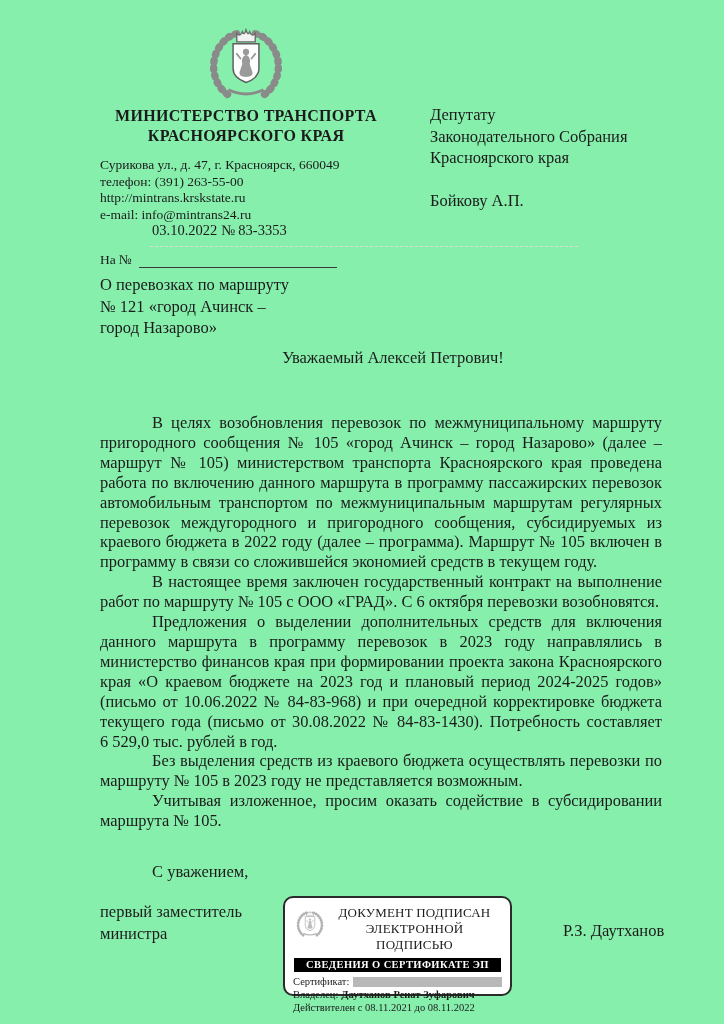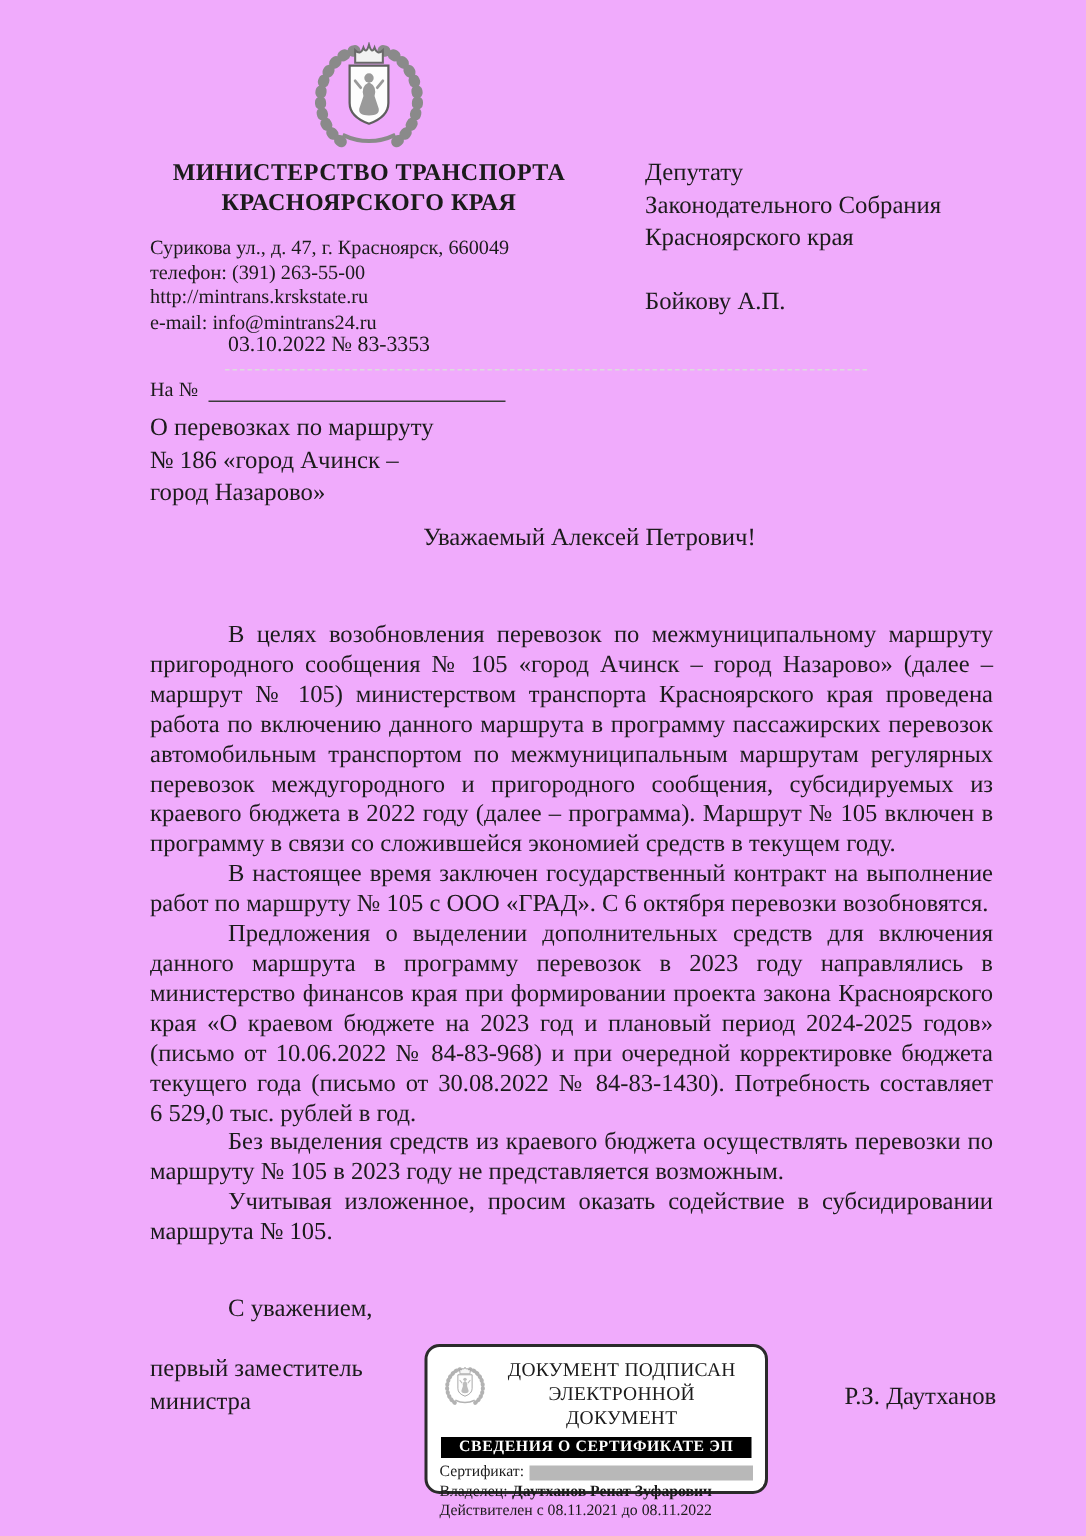--- a/index.html
+++ b/index.html
@@ -1,20 +1,20 @@
 <!DOCTYPE html>
 <html lang="ru"><head>
 <meta charset="utf-8">
 <style>
   html,body{margin:0;padding:0;background:#e8e8e8;}
   .page{
     position:relative;
     width:724px;height:1024px;
     margin:0 auto;
-    background:#f0abfc;
+    background:#86efac;
     font-family:"Liberation Serif", serif;
     color:#1b1b1b;
     overflow:hidden;
   }
   
   .letterhead{position:absolute;left:100px;top:28px;width:292px;}
   .coa-wrap{display:flex;justify-content:center;margin-bottom:6px;}
   .coa-wrap svg{display:block;}
   .ministry-name{
     text-align:center;font-weight:bold;font-size:16px;line-height:20px;
@@ -102,21 +102,21 @@
   <div class="ref-line">03.10.2022 № 83-3353</div>
   <div class="scan-artifact"></div>
 
   <div class="na-row">
     <span>На №</span>
     <span class="na-underline"></span>
   </div>
 
   <div class="subject">
     <div>О перевозках по маршруту</div>
-    <div>№ 186 «город Ачинск –</div>
+    <div>№ 121 «город Ачинск –</div>
     <div>город Назарово»</div>
   </div>
 
   <div class="recipient">
     <div>Депутату</div>
     <div>Законодательного Собрания</div>
     <div>Красноярского края</div>
     <div class="gap"></div>
     <div>Бойкову А.П.</div>
   </div>
@@ -138,21 +138,21 @@
     <div>министра</div>
   </div>
 
   <div class="stamp">
     <div class="stamp-top">
       <svg class="stamp-coa" width="34" height="38" viewBox="0 0 100 78">
           <use href="#coa" xlink:href="#coa"></use>
         </svg>
       <div class="stamp-title">
         <div>ДОКУМЕНТ ПОДПИСАН</div>
-        <div>ЭЛЕКТРОННОЙ ДОКУМЕНТ</div>
+        <div>ЭЛЕКТРОННОЙ ПОДПИСЬЮ</div>
       </div>
     </div>
     <div class="cert-header">СВЕДЕНИЯ О СЕРТИФИКАТЕ ЭП</div>
     <div class="cert-row">
       <span>Сертификат:</span>
       <span class="redacted"></span>
     </div>
     <div class="cert-row">
       <span>Владелец:</span>
       <span class="owner-name">Даутханов Ренат Зуфарович</span>

